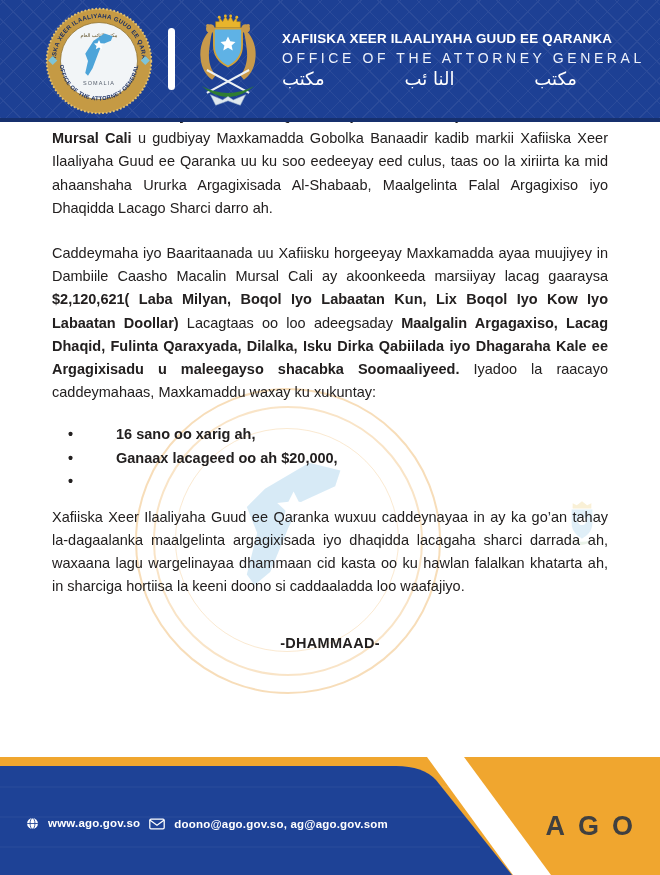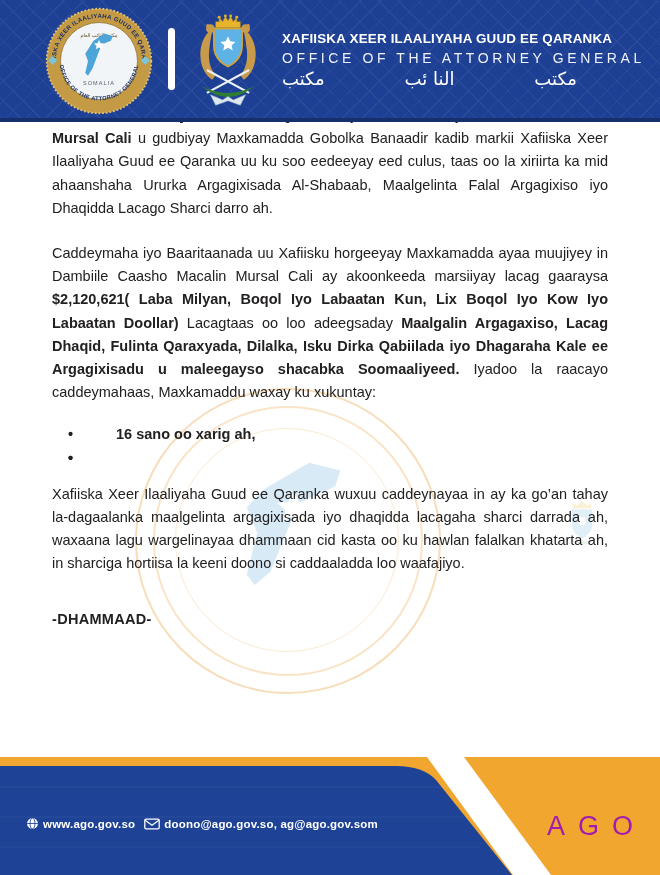--- a/index.html
+++ b/index.html
@@ -36,30 +36,30 @@
   .meta-ref{font-size:13px;font-weight:bold;}
   .meta-right{text-align:right;}
   .meta-loc{font-size:9.5px;font-weight:bold;}
   .meta-date{font-size:13px;font-weight:bold;margin-top:2px;}
   .doc-title{text-align:center;font-size:22px;font-weight:bold;letter-spacing:.4px;margin:16px 0 0 0;color:#1c1a1a;}
   .para{font-size:14.5px;line-height:23.2px;text-align:justify;margin:22px 0 0 0;}
   .para b{font-weight:bold;}
   .blist{list-style:none;margin:19px 0 0 0;padding:0;}
   .blist li{position:relative;padding-left:64px;font-size:14.5px;line-height:23.2px;font-weight:bold;}
   .blist li .dot{position:absolute;left:16px;top:0;font-weight:bold;}
-  .closing{font-size:14.5px;font-weight:bold;margin-top:36px;letter-spacing:.3px;}
+  .closing{text-align:center;font-size:14.5px;font-weight:bold;margin-top:36px;letter-spacing:.3px;}
 
   
   .ftr{position:absolute;left:0;bottom:0;width:660px;height:118px;z-index:3;}
   .ftr svg.bg{position:absolute;inset:0;}
   .contact{position:absolute;left:26px;top:60px;display:flex;align-items:center;gap:9px;color:#fff;
            font-size:11.5px;font-weight:bold;letter-spacing:.2px;white-space:nowrap;}
   .contact .ic{display:inline-flex;margin-right:4px;vertical-align:middle;}
-  .contact .item{display:flex;align-items:center;}
-  .ago{position:absolute;right:14px;top:54px;font-size:27px;font-weight:normal;letter-spacing:13px;color:#a21caf;}
+  .contact .item{display:flex;gap:5px;}
+  .ago{position:absolute;right:14px;top:54px;font-size:27px;font-weight:bold;letter-spacing:13px;color:#404040;}
 </style>
 </head>
 <body>
 
 <div class="page">
 
   <header class="hdr">
 
     <svg class="seal" viewBox="0 0 120 120">
       <circle cx="60" cy="60" r="57" fill="#c59a44"></circle>
@@ -141,21 +141,21 @@
     </div>
 
     <h1 class="doc-title">WAR-SAXAAFADEED</h1>
 
     <p class="para"><b>Xafiiska Xeer Ilaaliyaha Guud ee Qaranka</b><span> ayaa eedda eedaysane </span><b>Caasho Macalin Mursal Cali</b><span> u gudbiyay  Maxkamadda Gobolka Banaadir kadib markii Xafiiska Xeer Ilaaliyaha Guud ee Qaranka uu ku soo eedeeyay eed culus, taas oo la xiriirta ka mid ahaanshaha Ururka Argagixisada Al-Shabaab, Maalgelinta Falal Argagixiso iyo Dhaqidda Lacago Sharci darro ah.</span></p>
 
     <p class="para"><span>Caddeymaha iyo Baaritaanada uu Xafiisku horgeeyay Maxkamadda ayaa muujiyey in Dambiile Caasho Macalin Mursal Cali ay akoonkeeda marsiiyay lacag gaaraysa </span><b>$2,120,621( Laba Milyan, Boqol Iyo Labaatan Kun, Lix Boqol Iyo Kow Iyo Labaatan Doollar)</b><span> Lacagtaas oo loo adeegsaday </span><b>Maalgalin Argagaxiso, Lacag Dhaqid, Fulinta Qaraxyada, Dilalka, Isku Dirka Qabiilada iyo Dhagaraha Kale ee Argagixisadu u maleegayso shacabka Soomaaliyeed.</b><span> Iyadoo la raacayo caddeymahaas, Maxkamaddu waxay ku xukuntay:</span></p>
 
     <ul class="blist">
       <li><span class="dot">•</span><span>16 sano oo xarig ah,</span></li>
-      <li><span class="dot">•</span></li>
+      <li><span class="dot">•</span><span>Ganaax lacageed oo ah $20,000,</span></li>
       <li><span class="dot">•</span></li>
     </ul>
 
     <p class="para" style="margin-top:36px;">Xafiiska Xeer Ilaaliyaha Guud ee Qaranka wuxuu caddeynayaa in ay ka go’an tahay la-dagaalanka maalgelinta argagixisada iyo dhaqidda lacagaha sharci darrada ah, waxaana lagu wargelinayaa dhammaan cid kasta oo ku hawlan falalkan khatarta ah, in sharciga hortiisa la keeni doono si caddaaladda loo waafajiyo.</p>
 
     <div class="closing">-DHAMMAAD-</div>
   </main>
 
   <footer class="ftr">
     <svg class="bg" width="660" height="118" viewBox="0 0 660 118" preserveAspectRatio="none">

